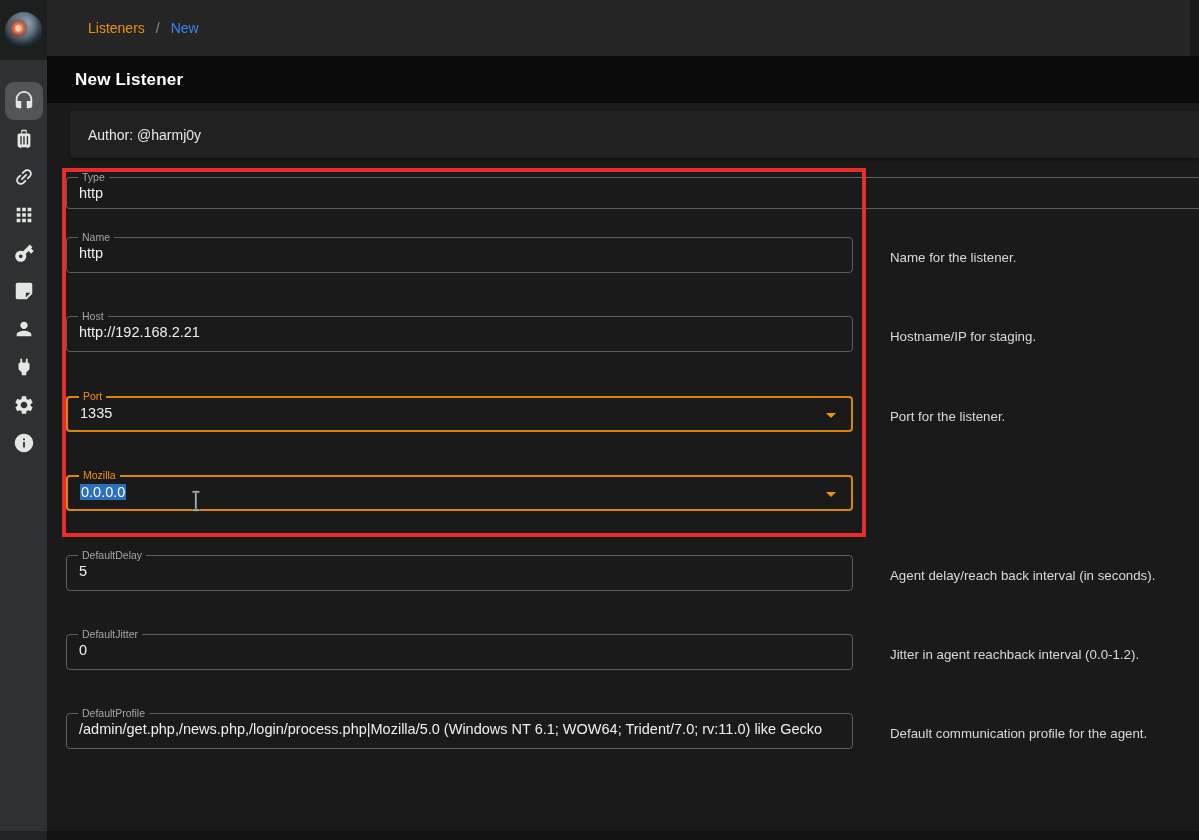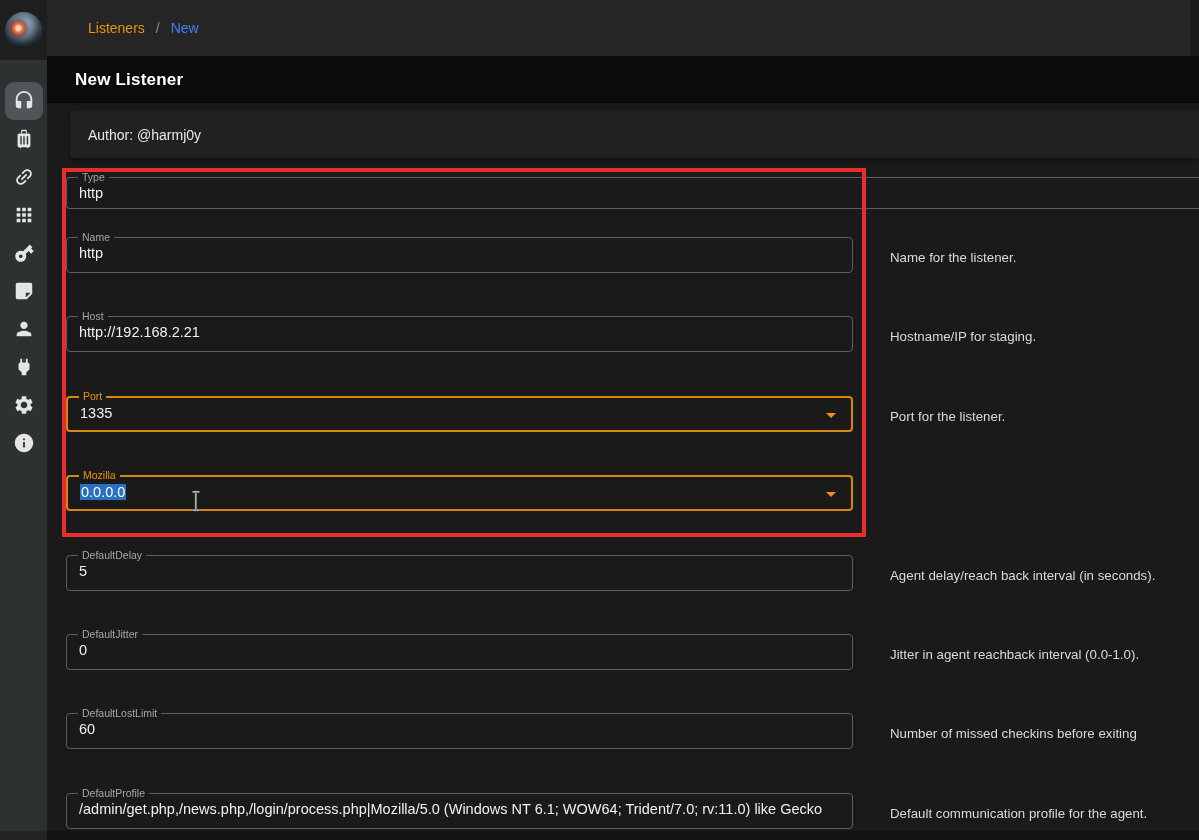--- a/index.html
+++ b/index.html
@@ -216,30 +216,23 @@
           <div class="fvalue">5</div>
         </div>
         <div class="field-desc">Agent delay/reach back interval (in seconds).</div>
       </div>
 
       <div class="field-row">
         <div class="field-box frow-box">
           <span class="flabel">DefaultJitter</span>
           <div class="fvalue">0</div>
         </div>
-        <div class="field-desc">Jitter in agent reachback interval (0.0-1.0).</div>
-      </div>
-
-      <div class="field-row">
-        <div class="field-box frow-box">
-          <span class="flabel">DefaultLostLimit</span>
-          <div class="fvalue">60</div>
-        </div>
-        <div class="field-desc">Number of missed checkins before exiting</div>
-      </div>
+        <div class="field-desc">Jitter in agent reachback interval (0.0-1.2).</div>
+      </div>
+
 
       <div class="field-row">
         <div class="field-box frow-box">
           <span class="flabel">DefaultProfile</span>
           <div class="fvalue">/admin/get.php,/news.php,/login/process.php|Mozilla/5.0 (Windows NT 6.1; WOW64; Trident/7.0; rv:11.0) like Gecko</div>
         </div>
         <div class="field-desc">Default communication profile for the agent.</div>
       </div>
 
     </div>

